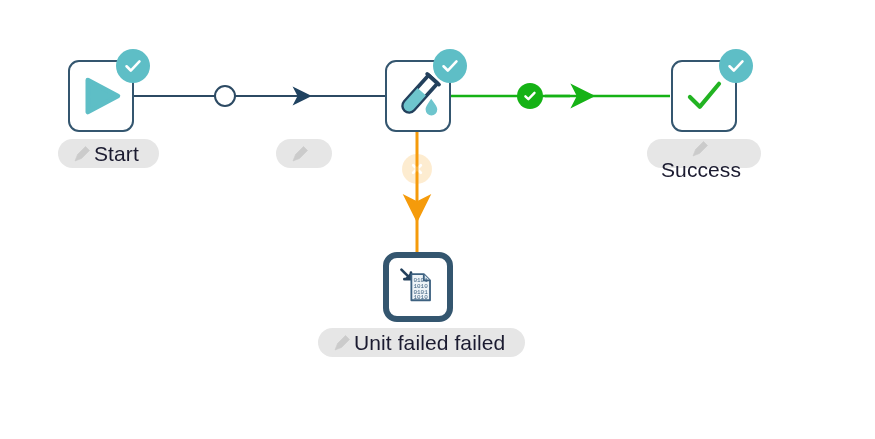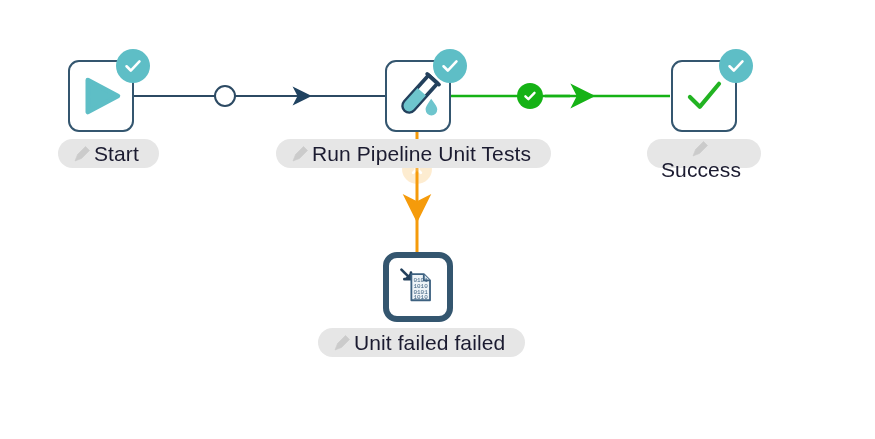--- a/index.html
+++ b/index.html
@@ -195,21 +195,20 @@
   </div>
   <div class="status-badge ok" style="left:433px; top:49px;">
     <svg width="22" height="22" viewBox="0 0 16 16">
       <path d="M3.3 8.2 L6.4 11.3 L12.7 4.7" fill="none" stroke="#ffffff" stroke-width="1.9" stroke-linecap="round" stroke-linejoin="round"></path>
     </svg>
   </div>
   <div class="label-pill" style="left:276px; top:139px;">
     <svg class="label-pencil" viewBox="0 0 20 20">
       <path d="M3 17 L5.5 10.5 L13.5 2.5 L17.5 6.5 L9.5 14.5 Z" fill="#b6b6b6" stroke="#b6b6b6" stroke-width="0.6" stroke-linejoin="round"></path>
     </svg>
-    <span class="label-text">Run Pipeline Unit Tests</span>
   </div>
 
   <div class="node" style="left:671px; top:60px; width:66px; height:72px;">
     <svg class="node-icon" viewBox="0 0 66 72">
       <path d="M18 37 L28.5 47.5 L49 23" fill="none" stroke="#22b322" stroke-width="4.4" stroke-linecap="round" stroke-linejoin="round"></path>
     </svg>
   </div>
   <div class="status-badge ok" style="left:719px; top:49px;">
     <svg width="22" height="22" viewBox="0 0 16 16">
       <path d="M3.3 8.2 L6.4 11.3 L12.7 4.7" fill="none" stroke="#ffffff" stroke-width="1.9" stroke-linecap="round" stroke-linejoin="round"></path>

